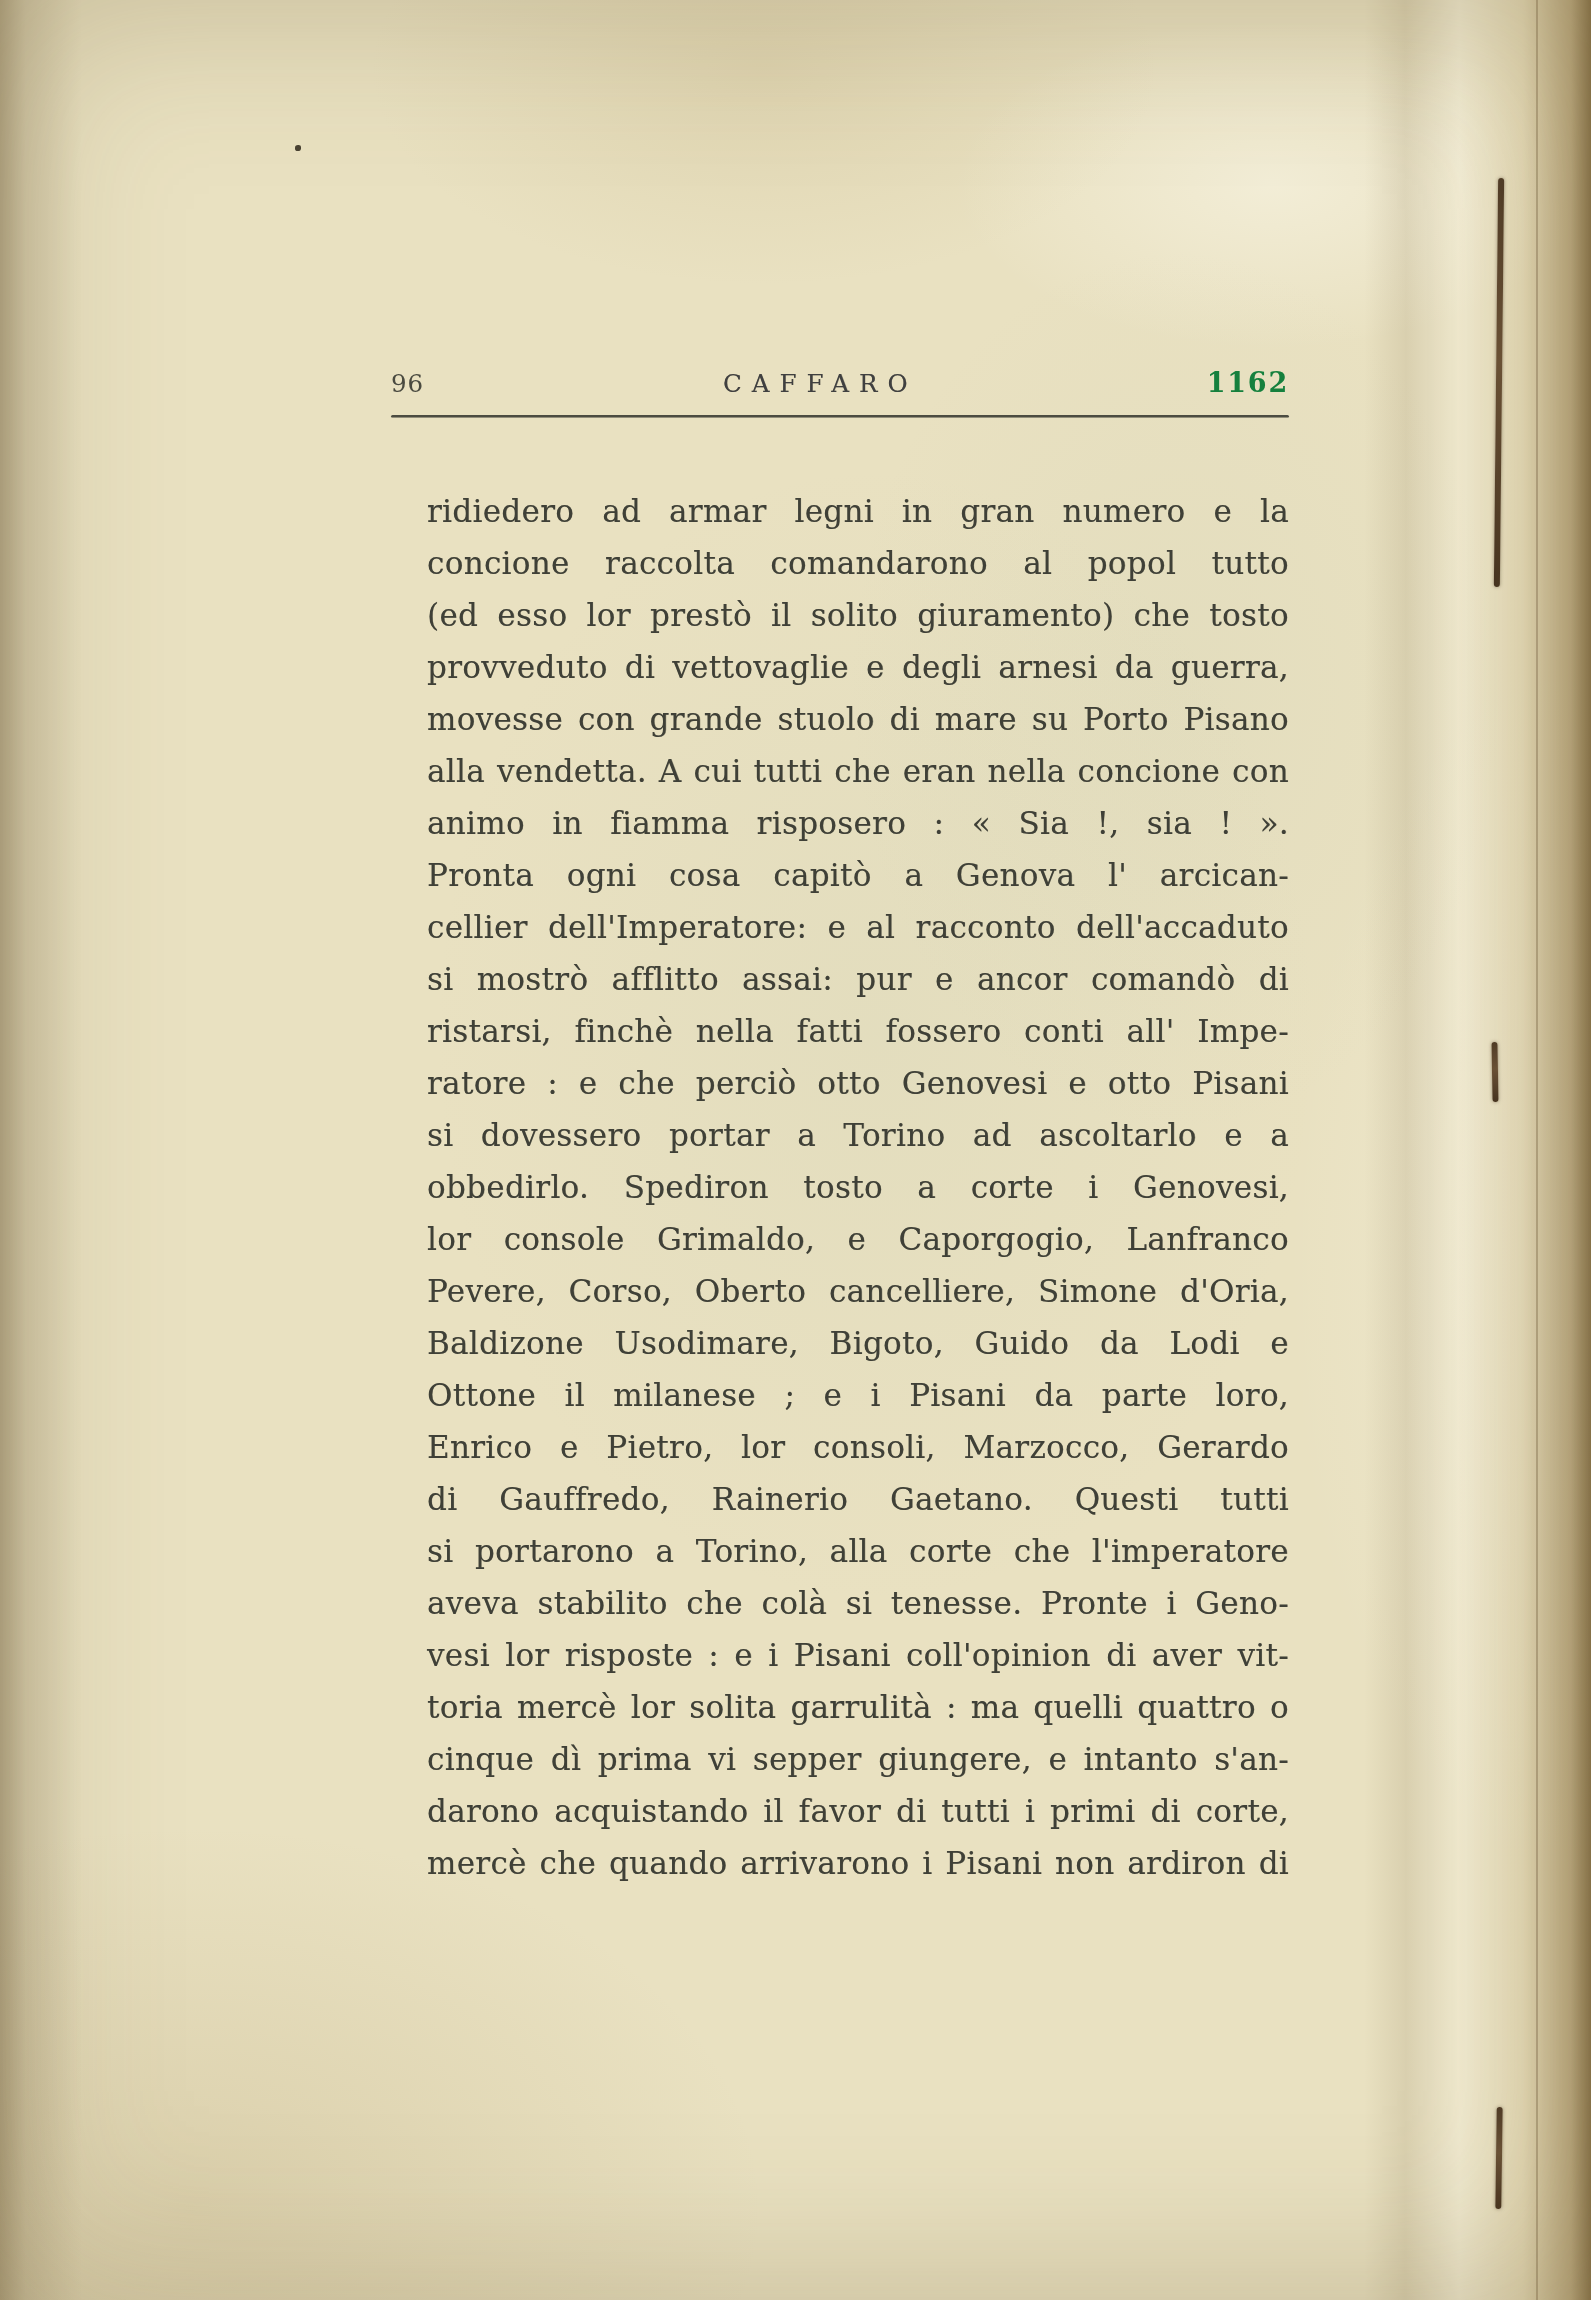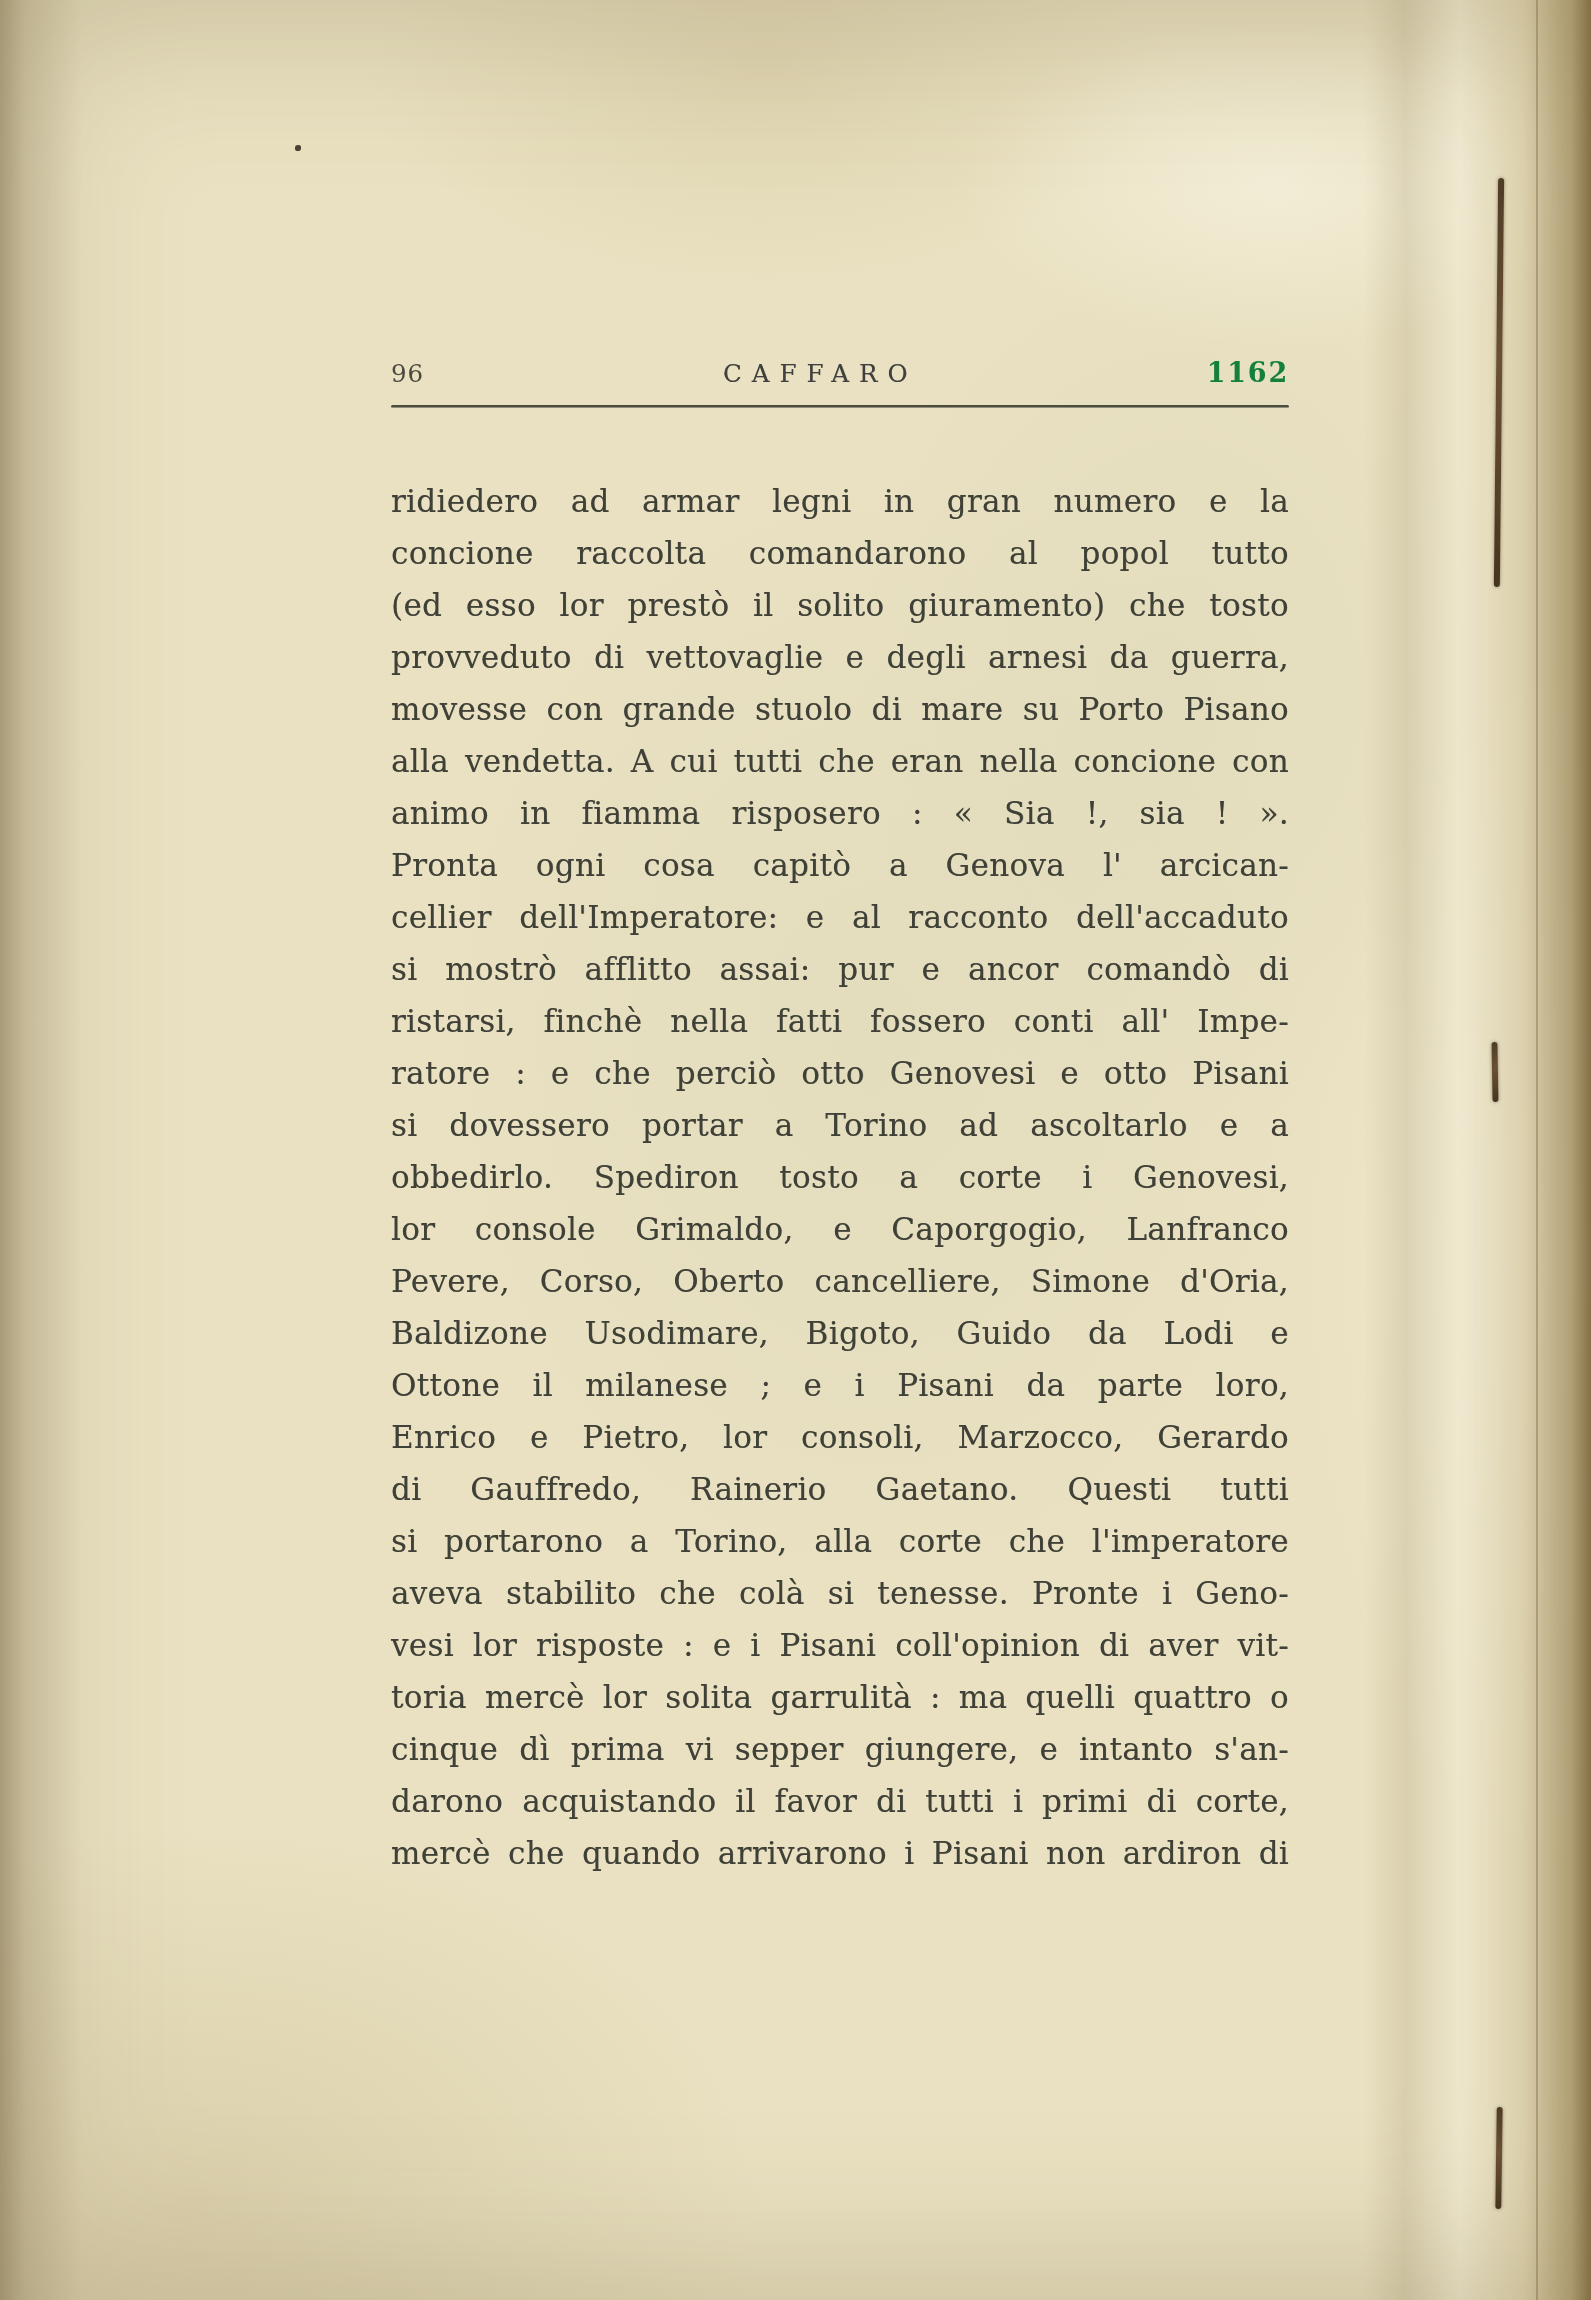--- a/index.html
+++ b/index.html
@@ -92,21 +92,21 @@
     position: absolute;
     inset: 0;
     pointer-events: none;
     box-shadow: inset 0 0 155px 23px rgba(108,88,48,0.26);
   }
 
   
   .content {
     position: absolute;
     left: 391px;
-    top: 357px;
+    top: 367px;
     width: 898px;
     color: #3f4037;
   }
 
   .running-head {
     display: flex;
     justify-content: space-between;
     align-items: baseline;
     height: 35px;
   }
@@ -140,20 +140,21 @@
     margin-top: 67px;
     font-size: 31px;
     line-height: 52px;
     letter-spacing: 0.3px;
     text-shadow: 0.3px 0.3px 0.5px rgba(62,62,50,0.40);
   }
   .body-text .line {
     text-align: justify;
     text-align-last: justify;
     white-space: normal;
+    margin-left: 36px;
   }
 </style>
 </head>
 <body>
 
 <div class="page">
 
   <div class="stains"></div>
   <div class="left-shadow"></div>
   <div class="page-edge"></div>

